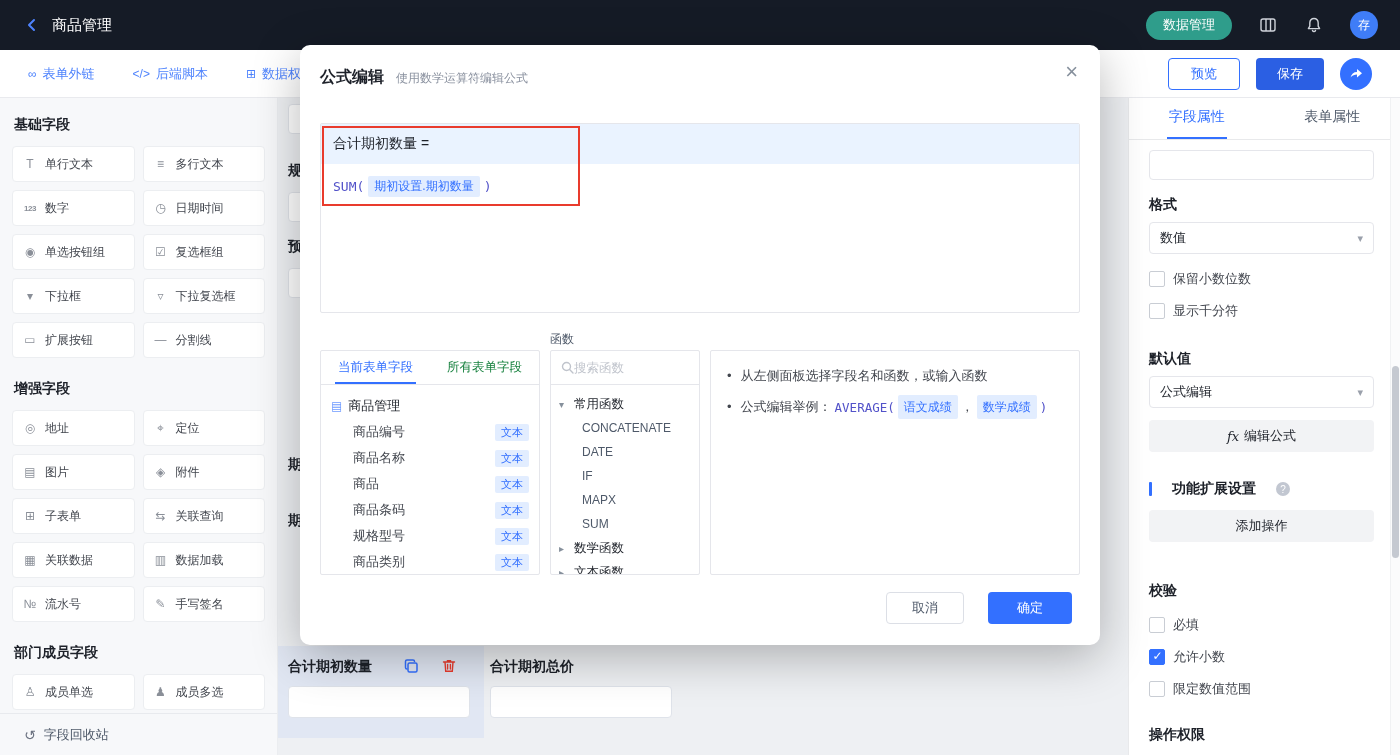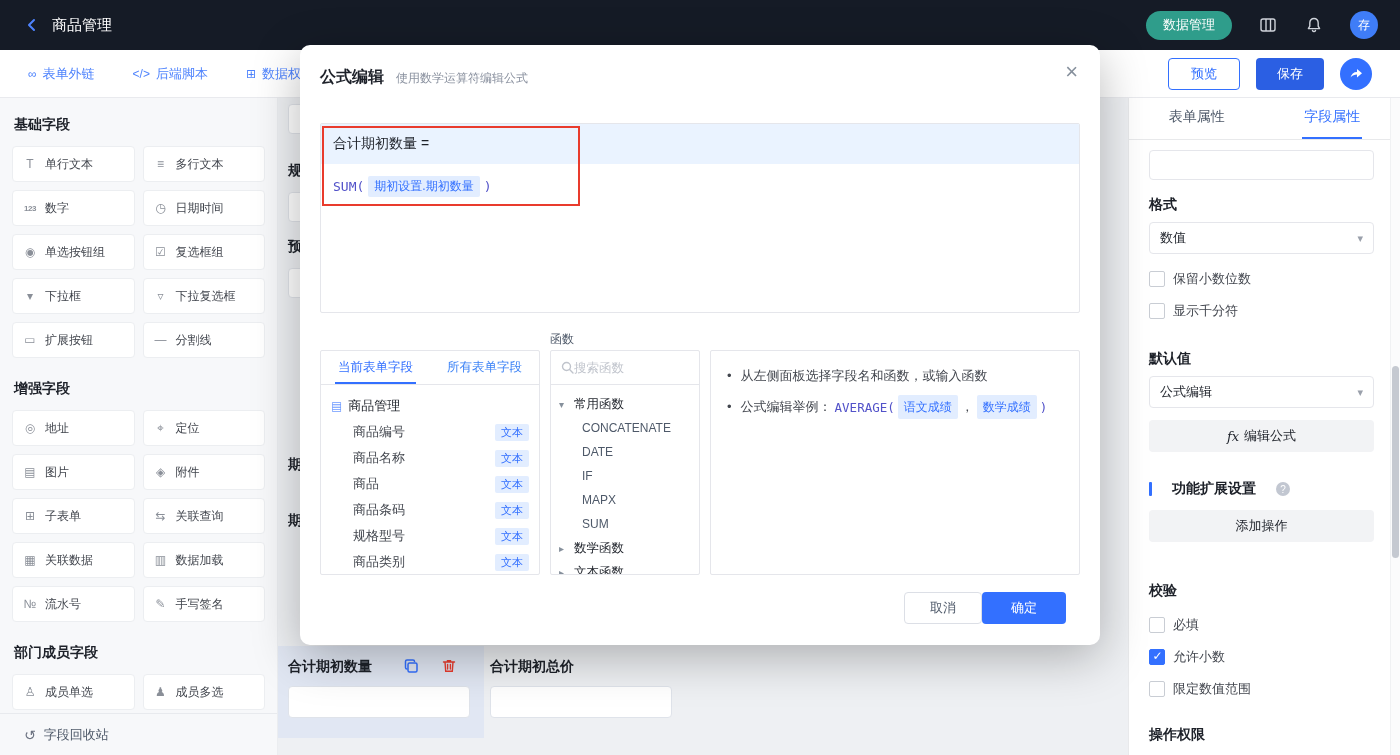--- a/index.html
+++ b/index.html
@@ -97,42 +97,42 @@
   .var-tag { background:#e2edff; color:#3370ff; border-radius:2px; padding:2px 6px; font-size:12px; font-family:"Liberation Sans","DejaVu Sans",sans-serif; white-space:nowrap; }
   .annotation { position:absolute; left:22px; top:81px; width:258px; height:80px; border:2px solid #e93b2d; z-index:6; pointer-events:none; }
   .m-seclabel { position:absolute; font-size:12px; color:#4e5969; }
   .m-seclabel.vars { left:20px; top:286px;margin-top:25px; }
   .m-seclabel.funcs { left:250px; top:286px; }
   .m-panel { position:absolute; top:305px; height:225px; border:1px solid #e5e6eb; border-radius:2px; background:#fff; overflow:hidden; }
   .vars-panel { left:20px; width:220px; }
   .funcs-panel { left:250px; width:150px; }
   .help-panel { left:410px; width:370px; }
   .vp-tabs { height:34px; display:flex; border-bottom:1px solid #e5e6eb; }
-  .vp-tab { flex:1; display:flex; align-items:center; justify-content:center; font-size:12.5px; color:#3b82f6; cursor:pointer; position:relative; }
+  .vp-tab { flex:1; display:flex; align-items:center; justify-content:center; font-size:12.5px; color:#15803d; cursor:pointer; position:relative; }
   .vp-tab.active { color:#3370ff; }
   .vp-tab.active::after { content:""; position:absolute; left:14px; right:14px; bottom:0; height:2px; background:#3370ff; }
   .tree { padding:8px 10px 0; }
   .tree-root { display:flex; align-items:center; gap:6px; height:26px; font-size:13px; color:#1d2129; cursor:pointer; }
   .tree-root .doc { color:#6f9bff; font-size:12px; font-style:normal; }
   .tree-item { display:flex; align-items:center; justify-content:space-between; height:26px; padding-left:22px; cursor:pointer; }
   .tree-item .tname { font-size:13px; color:#42464e; }
   .type-tag { background:#e2edff; color:#3370ff; font-size:11px; padding:1px 6px; border-radius:2px; }
   .search-row { height:34px; border-bottom:1px solid #e5e6eb; display:flex; align-items:center; padding:0 10px; }
   .search-row input { border:none; outline:none; font-size:12.5px; color:#42464e; width:100px; background:transparent; }
   .search-row input::placeholder { color:#c0c4cc; }
   .fn-tree { padding:7px 8px 0; }
   .fn-group { display:flex; align-items:center; gap:5px; height:24px; font-size:12.5px; color:#1d2129; cursor:pointer; }
   .fn-group .chev { color:#86909c; font-size:10px; font-style:normal; width:10px; }
   .fn-item { height:24px; display:flex; align-items:center; padding-left:23px; font-size:12px; color:#4e5969; cursor:pointer; }
   .help-panel { padding:14px 16px; }
   .tip-line { font-size:13px; color:#42464e; line-height:1.7; display:flex; align-items:center; flex-wrap:wrap; gap:3px; }
   .tip-line + .tip-line { margin-top:8px; }
   .tip-line .bullet { margin-right:6px; color:#42464e; }
   .tip-func { font-family:"DejaVu Sans Mono",monospace; color:#5252c9; font-size:12.5px; }
-  .m-footer { position:absolute; right:34px; bottom:21px; display:flex; gap:0; }
+  .m-footer { position:absolute; right:28px; bottom:21px; display:flex; gap:24px; }
   .btn-cancel { width:78px; height:32px; background:#fff; border:1px solid #dcdfe6; border-radius:4px; color:#4e5969; font-size:13px; cursor:pointer; }
   .btn-confirm { width:84px; height:32px; background:#3370ff; border:none; border-radius:4px; color:#fff; font-size:13px; cursor:pointer; }
 </style>
 </head>
 <body>
 
 <div class="screen">
 
   <header class="topbar">
     <div class="tb-left">
@@ -320,25 +320,25 @@
             </svg>
         </span>
         <input class="canvas-input" style="left: 10px; top: 40px;">
       </div>
       <span class="f2-label">合计期初总价</span>
       <input class="canvas-input" style="left: 212px; top: 588px;">
     </main>
 
     <aside class="rightpanel">
       <div class="rp-tabs">
+        <div class="rp-tab active">
+            <span>字段属性</span>
+          </div>
         <div class="rp-tab">
             <span>表单属性</span>
-          </div>
-        <div class="rp-tab active">
-            <span>字段属性</span>
           </div>
       </div>
       <div class="rp-body">
         <input class="rp-input" value="" style="">
 
         <div class="rp-label">格式</div>
         <div class="rp-select">
           <span>数值</span>
           <i class="chev">▾</i>
         </div>

